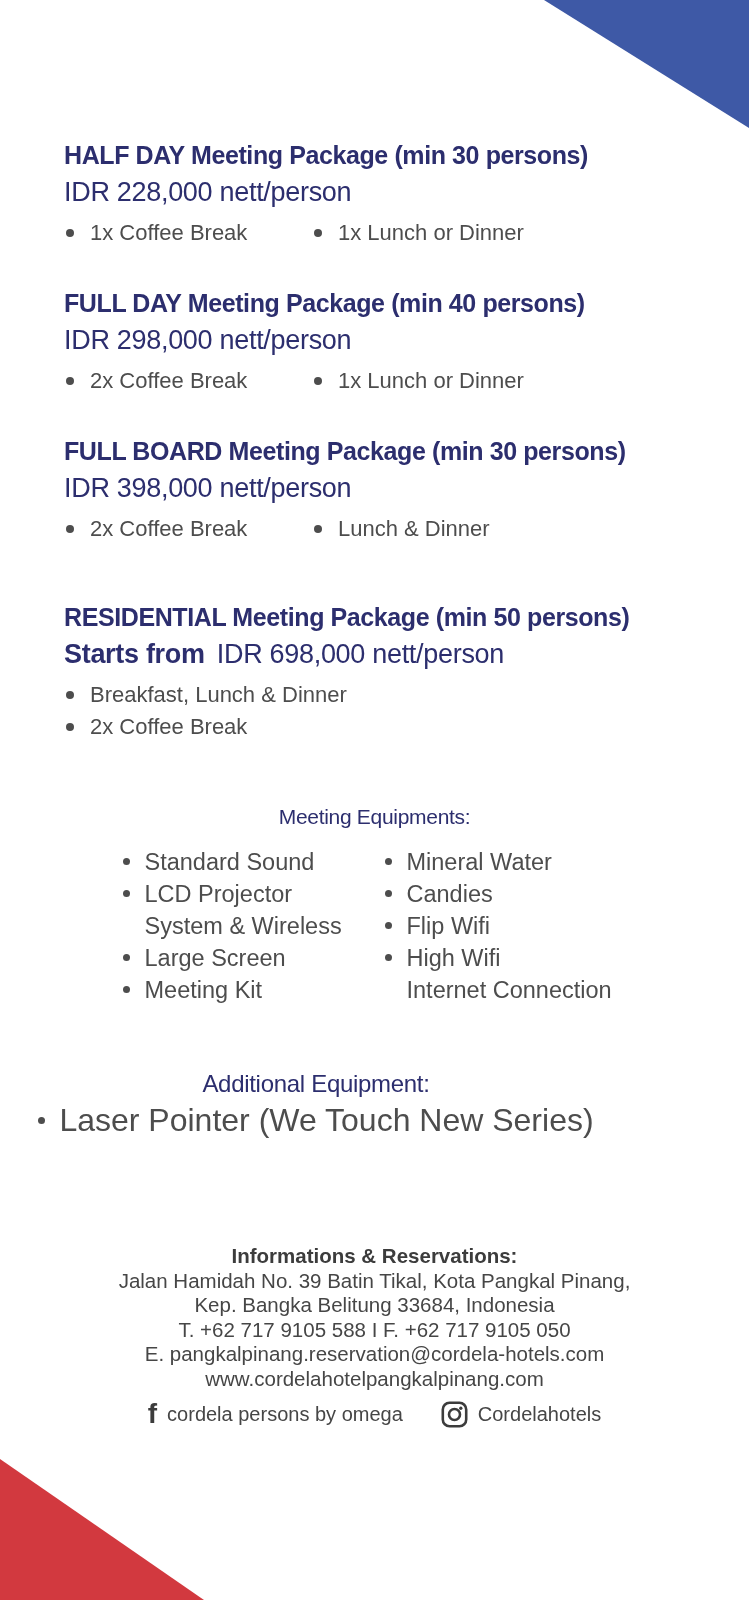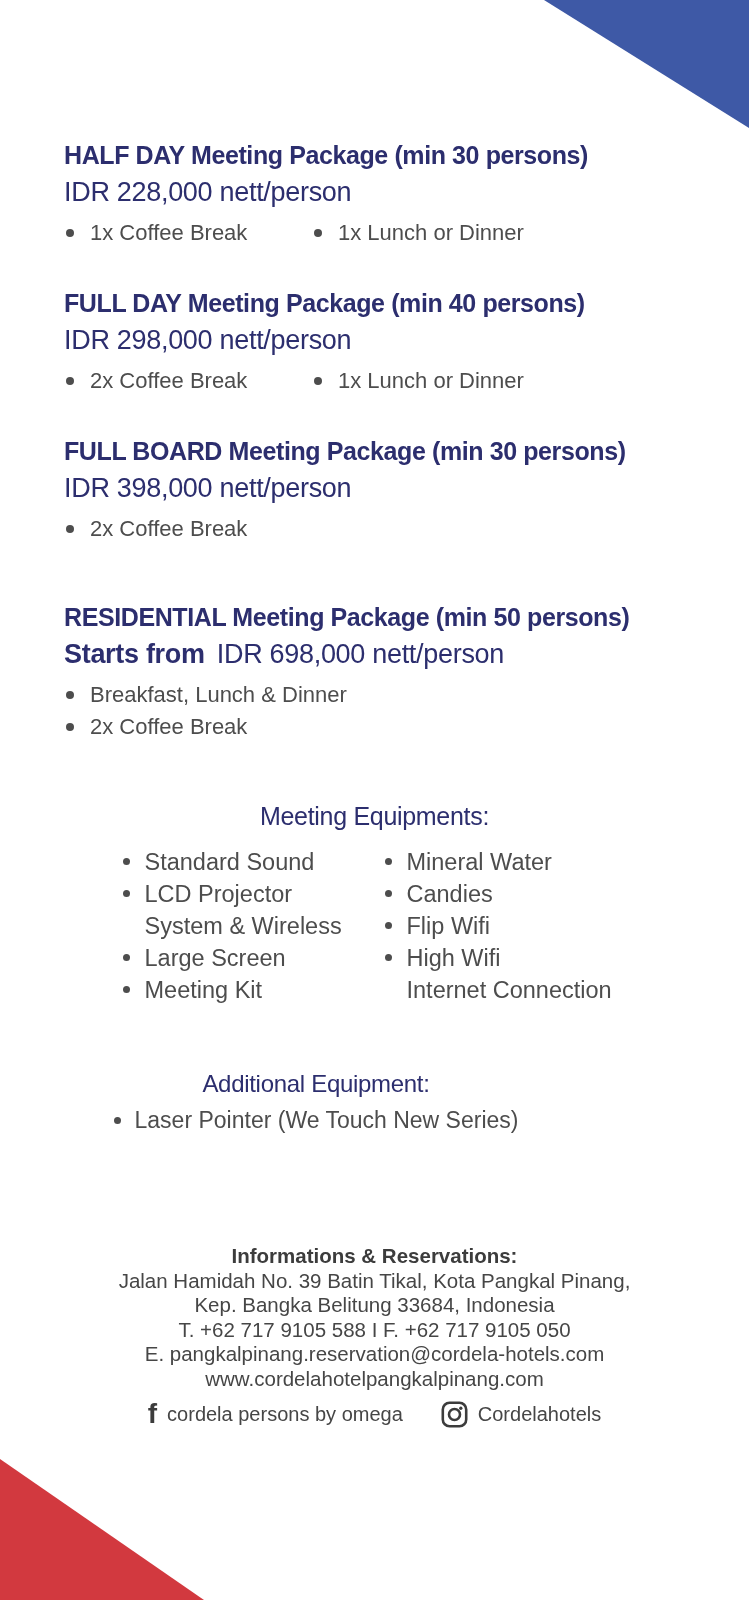--- a/index.html
+++ b/index.html
@@ -31,35 +31,35 @@
     font-size:22px;line-height:30px;}
   .b-row + .b-row{margin-top:2px;}
   .b-item{display:flex;width:248px;}
   .b-item.fit{width:auto;margin-right:10px;}
   .b-item.wide{width:auto;}
   .dot{flex:none;width:8px;height:8px;border-radius:50%;
     background:var(--body-gray,#4d4d4d);margin:11px 16px 0 2px;}
 
   
   .equipment{position:absolute;left:0;top:800px;width:749px;}
-  .eq-heading{text-align:center;font-size:25px;line-height:33px;
+  .eq-heading{text-align:center;font-size:21px;line-height:33px;
     color:var(--navy,#2c2e6e);letter-spacing:-0.3px;}
   .eq-cols{display:flex;justify-content:center;margin-top:13px;}
   .eq-col{width:262px;}
   .eq-col.right{width:242px;}
   .eq-line{display:flex;font-size:23.5px;line-height:32px;
     color:var(--body-gray,#4d4d4d);}
   .eq-line .dot{width:7px;height:7px;margin:12px 15px 0 0;}
   .eq-line.cont .dot{visibility:hidden;}
 
   
   .additional{position:absolute;left:0;top:1068px;width:632px;text-align:center;}
   .add-heading{font-size:24px;line-height:32px;color:var(--navy,#2c2e6e);
     letter-spacing:-0.3px;}
-  .add-item{display:flex;justify-content:center;font-size:23px;line-height:32px;
+  .add-item{display:flex;justify-content:center;font-size:32px;line-height:32px;
     color:var(--body-gray,#4d4d4d);margin-top:4px;}
   .add-item .dot{width:7px;height:7px;margin:13px 14px 0 0;}
 
   
   .footer{position:absolute;left:0;top:1244px;width:749px;text-align:center;
     color:var(--footer-gray,#464646);font-size:20.5px;line-height:24.5px;}
   .f-heading{font-weight:700;color:#3c3c3c;}
   .social{display:flex;justify-content:center;align-items:center;gap:38px;
     margin-top:9px;font-size:20px;}
   .social .grp{display:flex;align-items:center;gap:10px;}
@@ -107,20 +107,24 @@
     </section>
 
     <section class="pkg gap-l">
       <div class="pkg-title">FULL BOARD Meeting Package (min 30 persons)</div>
       <div class="pkg-price">IDR 398,000 nett/person</div>
       <div class="b-row">
         <div class="b-item">
           <span class="dot"></span>
           <span>2x Coffee Break</span>
         </div>
+        <div class="b-item wide">
+          <span class="dot"></span>
+          <span>Lunch &amp; Dinner</span>
+        </div>
       </div>
     </section>
 
     <section class="pkg">
       <div class="pkg-title">RESIDENTIAL Meeting Package (min 50 persons)</div>
       <div class="pkg-price">
         <span class="prefix">Starts from</span><span>IDR 698,000 nett/person</span>
       </div>
       <div class="b-row">
         <div class="b-item wide">

